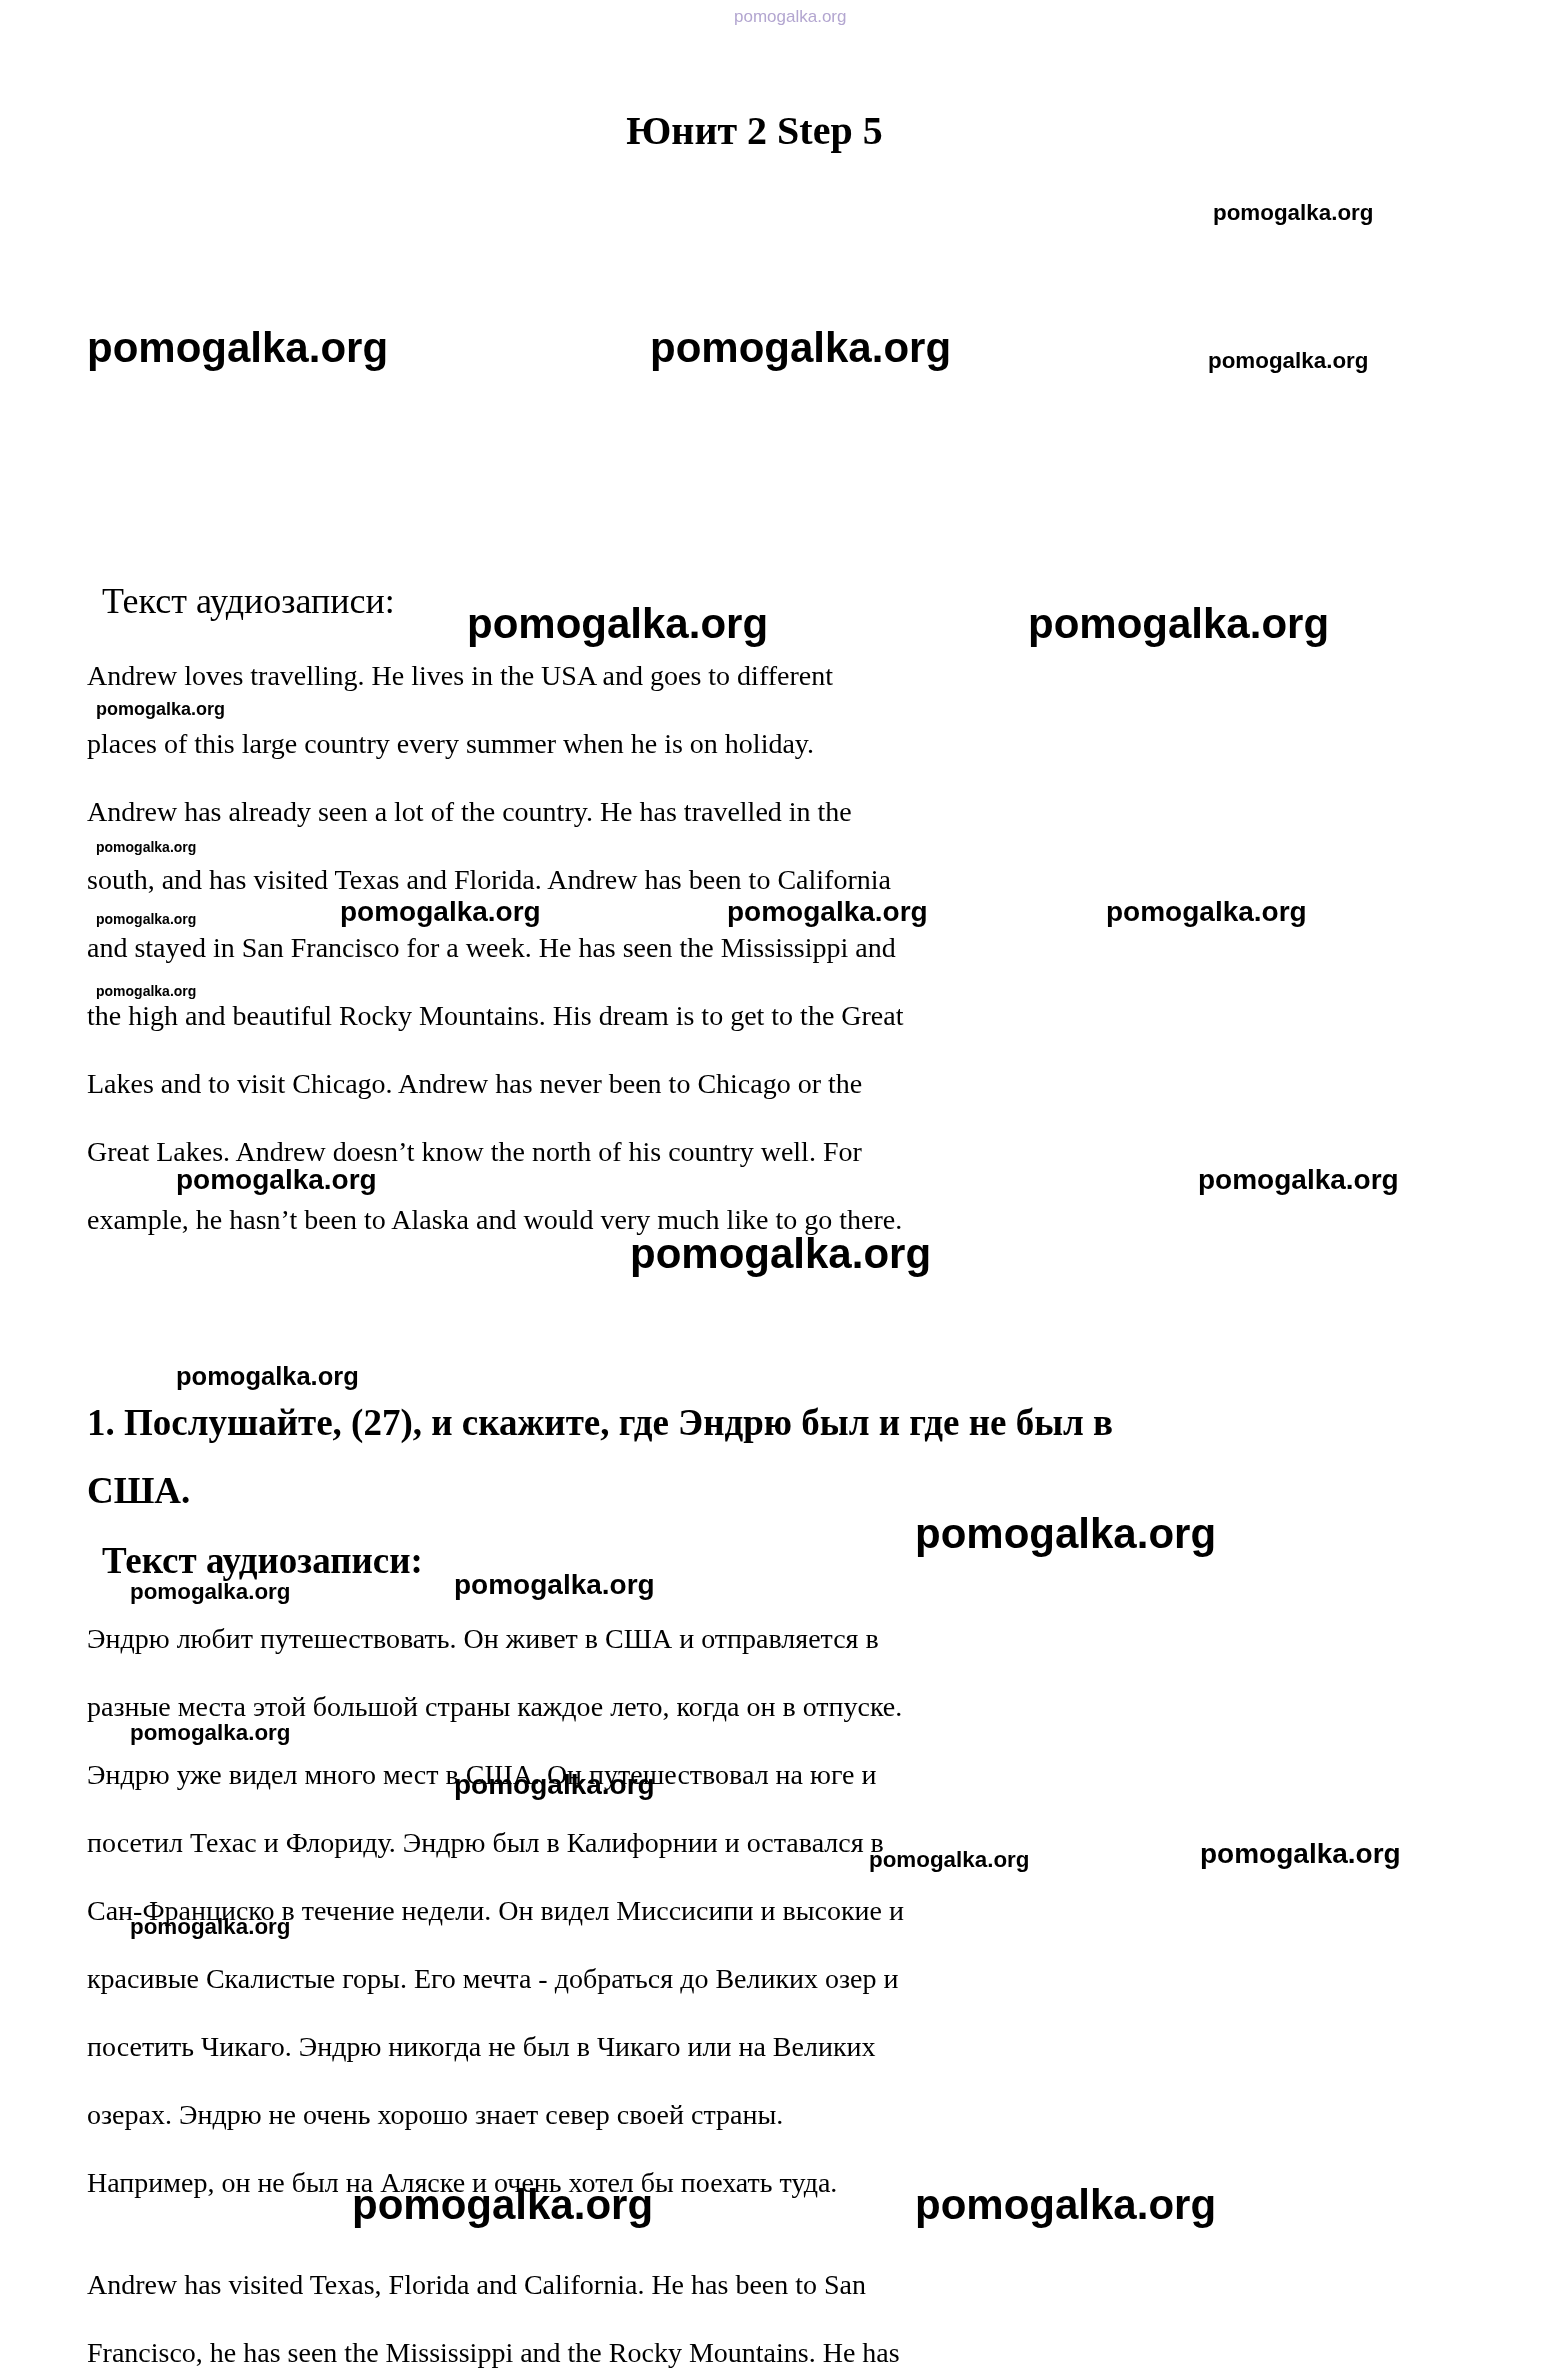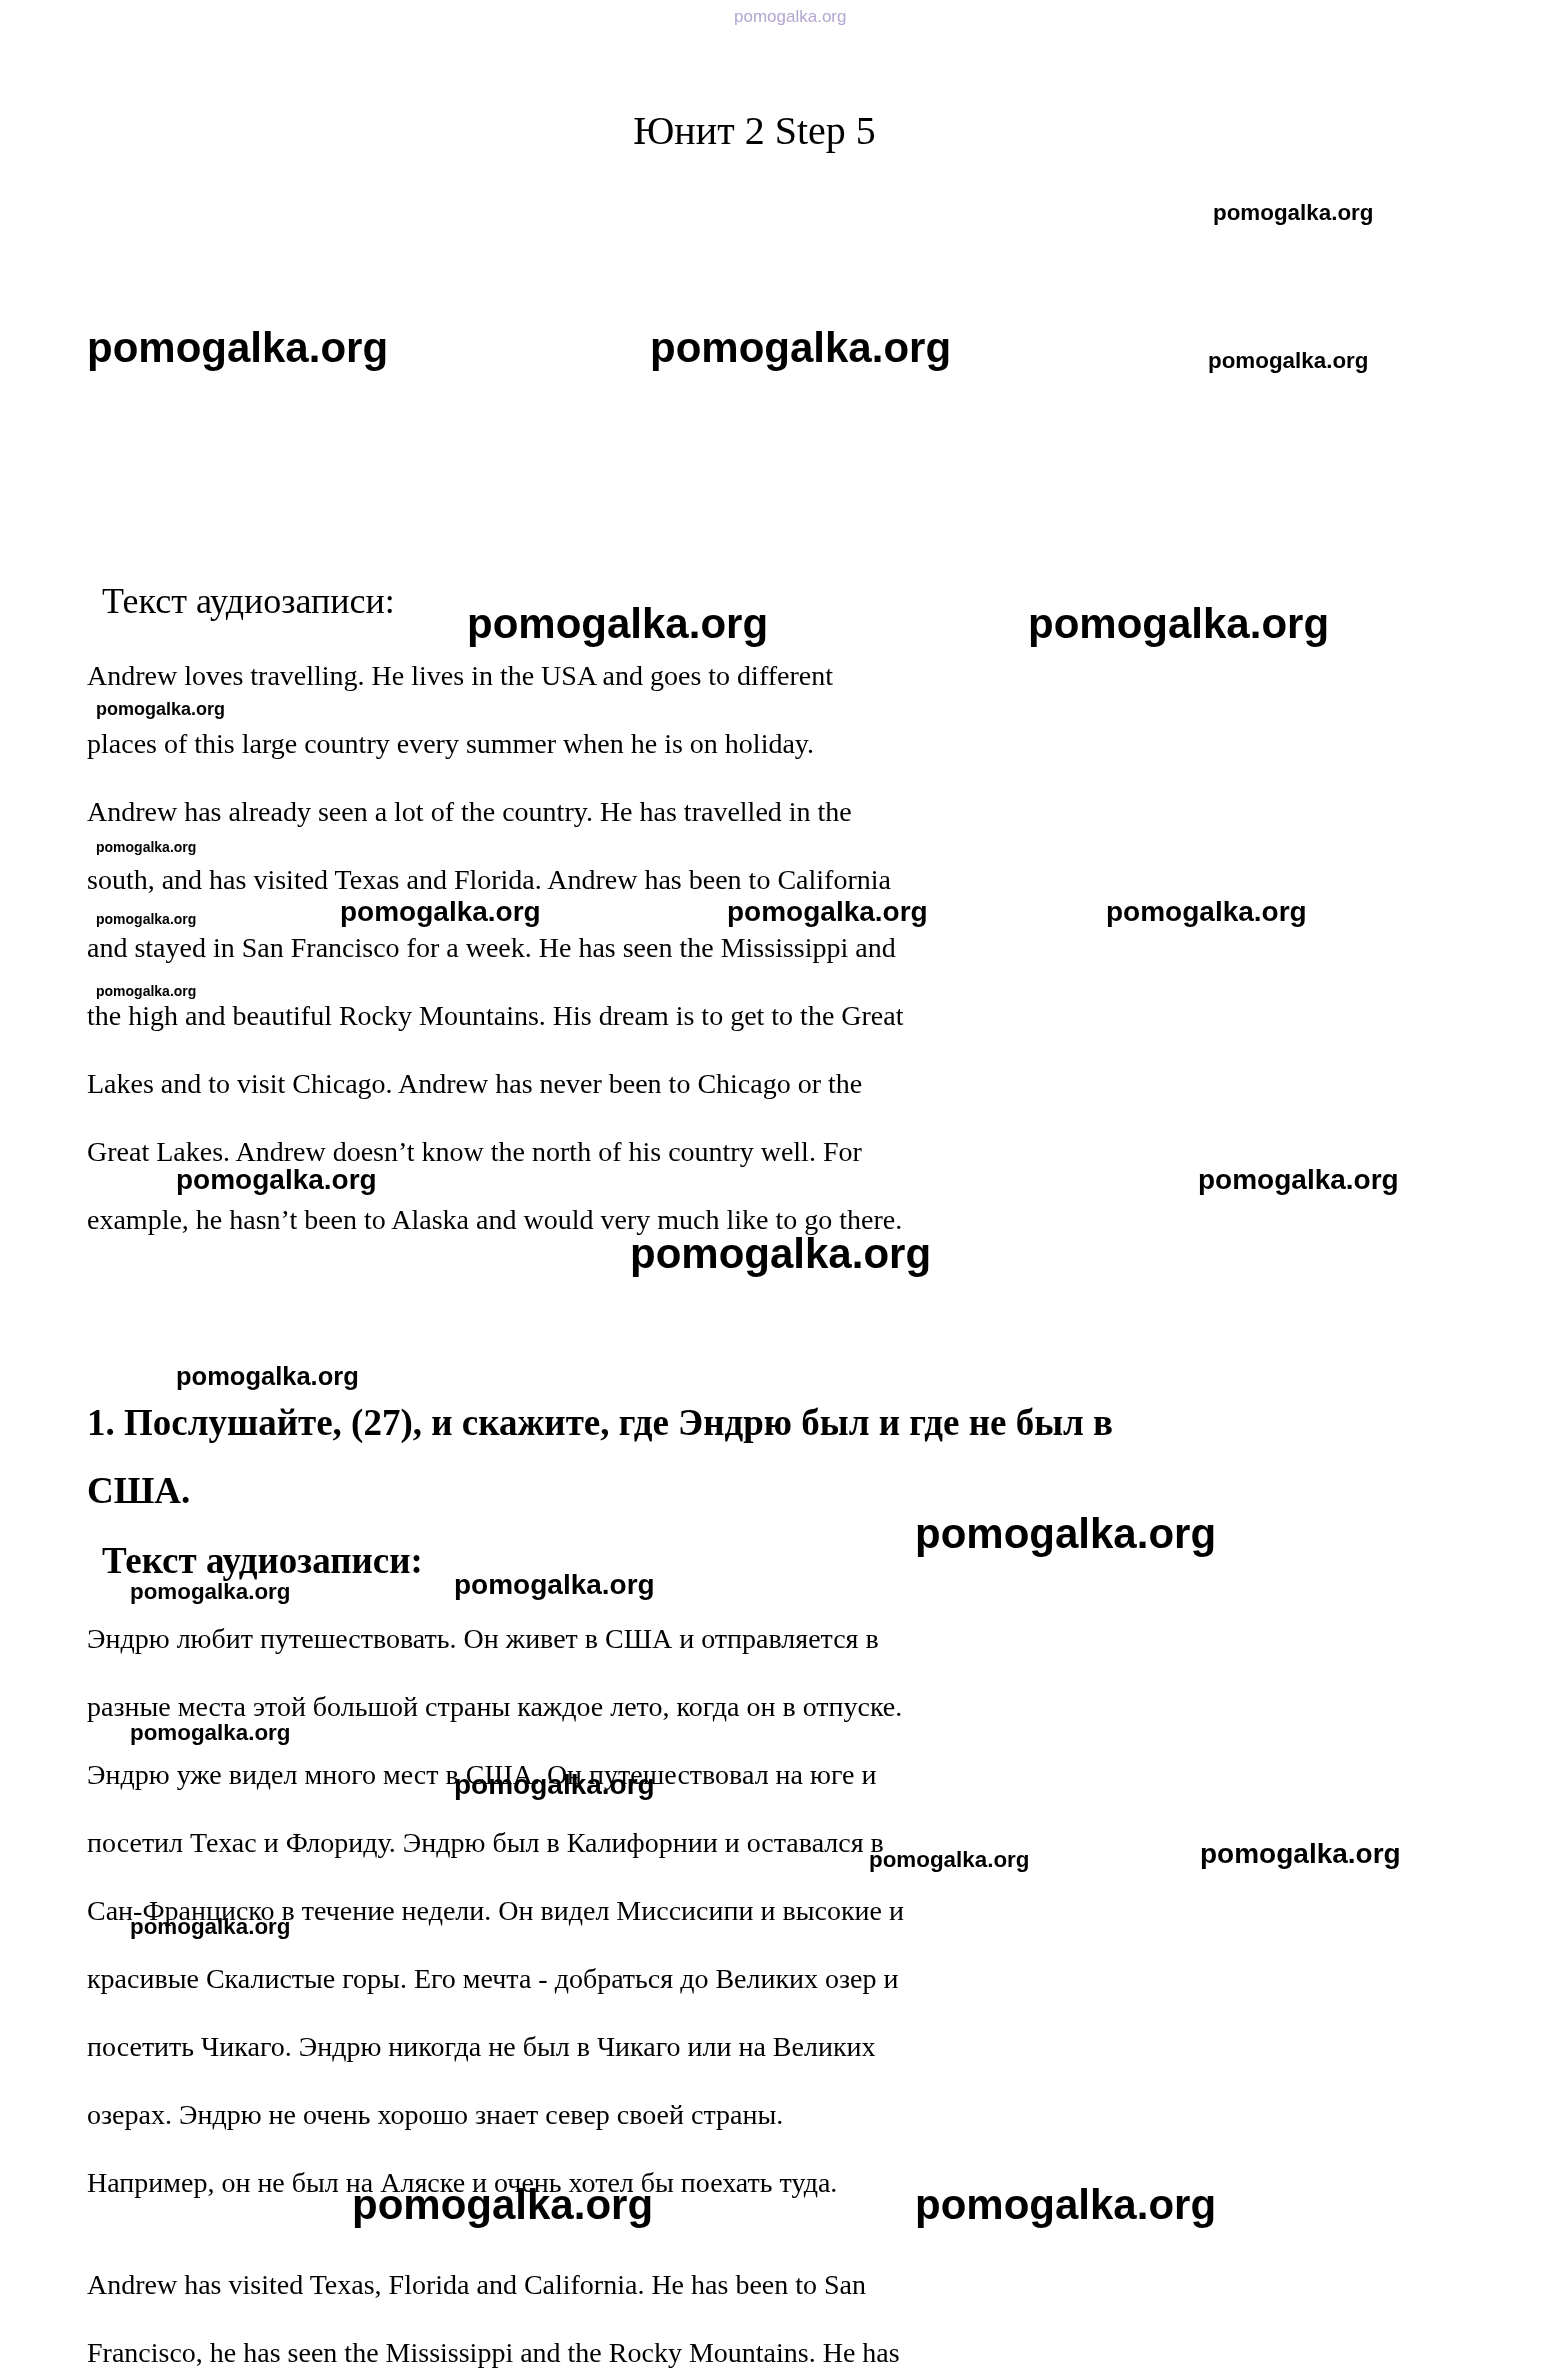--- a/index.html
+++ b/index.html
@@ -28,21 +28,21 @@
     font-weight: 400;
   }
 
   
   .title {
     position: absolute;
     top: 108px;
     left: 0;
     width: 1509px;
     text-align: center;
-    font-weight: 400;
+    font-weight: 700;
     font-size: 40px;
     line-height: 1.15;
   }
   .heading {
     position: absolute;
     left: 87px;
     width: 1401px;
     font-weight: 700;
     font-size: 37px;
     line-height: 68px;

